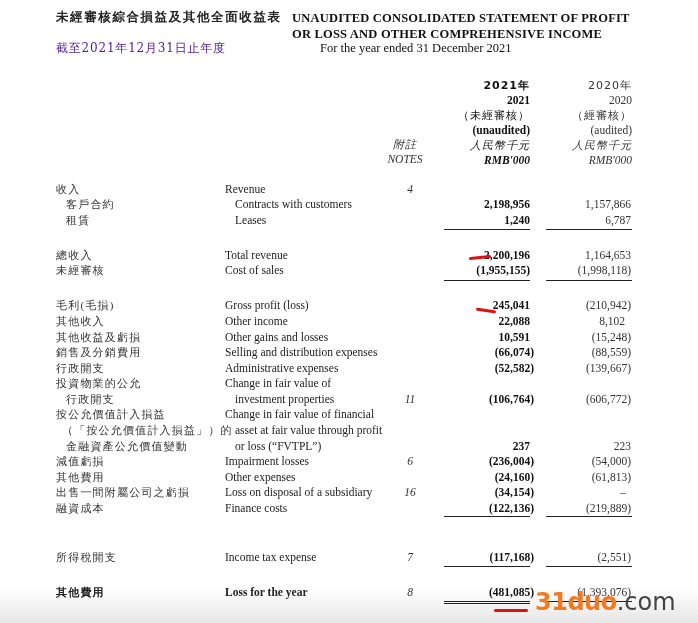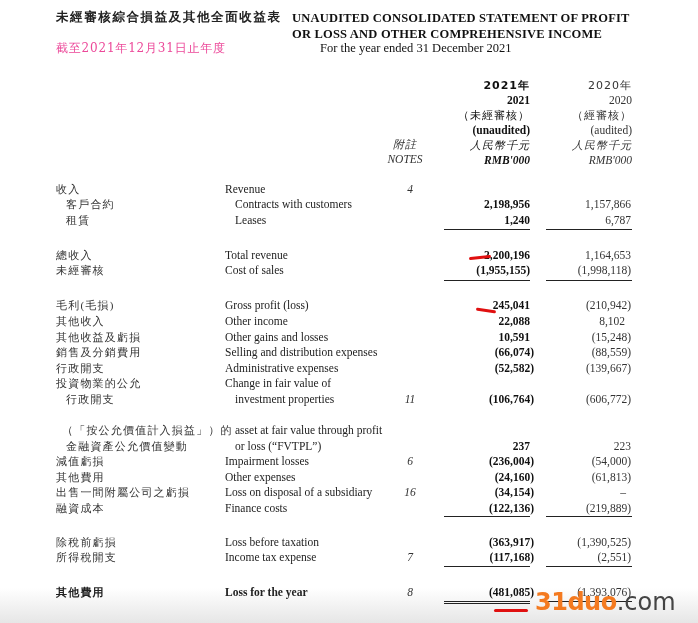--- a/index.html
+++ b/index.html
@@ -3,21 +3,21 @@
 <meta charset="utf-8">
 <style>
   html, body { margin: 0; padding: 0; }
   body {
     width: 698px; height: 623px; overflow: hidden; position: relative;
     background: #ffffff; color: #111;
     font-family: "Liberation Serif", "DejaVu Serif", serif;
   }
   .page { position: absolute; left: 0; top: 0; width: 698px; height: 623px; }
   .hdr-cn-title { position: absolute; left: 56px; top: 9px; font-family: "DejaVu Sans", sans-serif; font-size: 12.5px; font-weight: bold; letter-spacing: 1.6px; color: #222; }
-  .hdr-cn-sub { position: absolute; left: 56px; top: 40px; font-family: "DejaVu Serif", serif; font-size: 12px; letter-spacing: 0.8px; color: #ec4899; }
+  .hdr-cn-sub { position: absolute; left: 56px; top: 40px; font-family: "DejaVu Serif", serif; font-size: 12px; letter-spacing: 0.8px; color: #4c1d95; }
   .hdr-en-title { position: absolute; left: 292px; top: 10px; font-size: 12.5px; font-weight: bold; line-height: 16px; letter-spacing: 0.2px; width: 400px; }
   .hdr-en-sub { position: absolute; left: 292px; top: 41px; font-size: 12.5px; margin-left: 28px; }
 
   .colhead { position: absolute; font-size: 11.5px; line-height: 15px; text-align: right; }
   .colhead .cn { font-family: "DejaVu Sans", sans-serif; font-size: 11px; letter-spacing: 1px; }
   .colhead .it { font-style: italic; }
   .c21 { left: 420px; width: 110px; top: 78px; font-weight: bold; }
   .c20 { left: 522px; width: 110px; top: 78px; color: #333; }
   .cnotes { left: 380px; width: 50px; top: 137px; text-align: center; color: #333; }
   .c21 .cn, .c20 .cn { font-weight: normal; }
@@ -144,20 +144,24 @@
     <span class="cn">投資物業的公允</span>
     <span class="en">Change in fair value of</span>
   </div>
   <div class="row" style="top:392px">
     <span class="cn" style="left:66px">行政開支</span>
     <span class="en" style="left:235px">investment properties</span>
     <span class="note">11</span>
     <span class="v21" style="right:164px">(106,764)</span>
     <span class="v20">(606,772)</span>
   </div>
+  <div class="row" style="top:407px">
+    <span class="cn">按公允價值計入損益</span>
+    <span class="en">Change in fair value of financial</span>
+  </div>
   <div class="row" style="top:423px">
     <span class="cn" style="left:62px">（「按公允價值計入損益」）的</span>
     <span class="en" style="left:235px">asset at fair value through profit</span>
   </div>
   <div class="row" style="top:439px">
     <span class="cn" style="left:66px">金融資產公允價值變動</span>
     <span class="en" style="left:235px">or loss (“FVTPL”)</span>
     <span class="v21">237</span>
     <span class="v20">223</span>
   </div>
@@ -183,26 +187,20 @@
   </div>
   <div class="row" style="top:501px">
     <span class="cn">融資成本</span>
     <span class="en">Finance costs</span>
     <span class="v21" style="right:164px">(122,136)</span>
     <span class="v20">(219,889)</span>
   </div>
   <div class="rule r21" style="top:516px"></div>
   <div class="rule r20" style="top:516px"></div>
 
-  <div class="row" style="top:535px">
-    <span class="cn">除稅前虧損</span>
-    <span class="en">Loss before taxation</span>
-    <span class="v21" style="right:164px">(363,917)</span>
-    <span class="v20">(1,390,525)</span>
-  </div>
   <div class="row" style="top:550px">
     <span class="cn">所得稅開支</span>
     <span class="en">Income tax expense</span>
     <span class="note">7</span>
     <span class="v21" style="right:164px">(117,168)</span>
     <span class="v20">(2,551)</span>
   </div>
   <div class="rule r21" style="top:566px"></div>
   <div class="rule r20" style="top:566px"></div>
 

